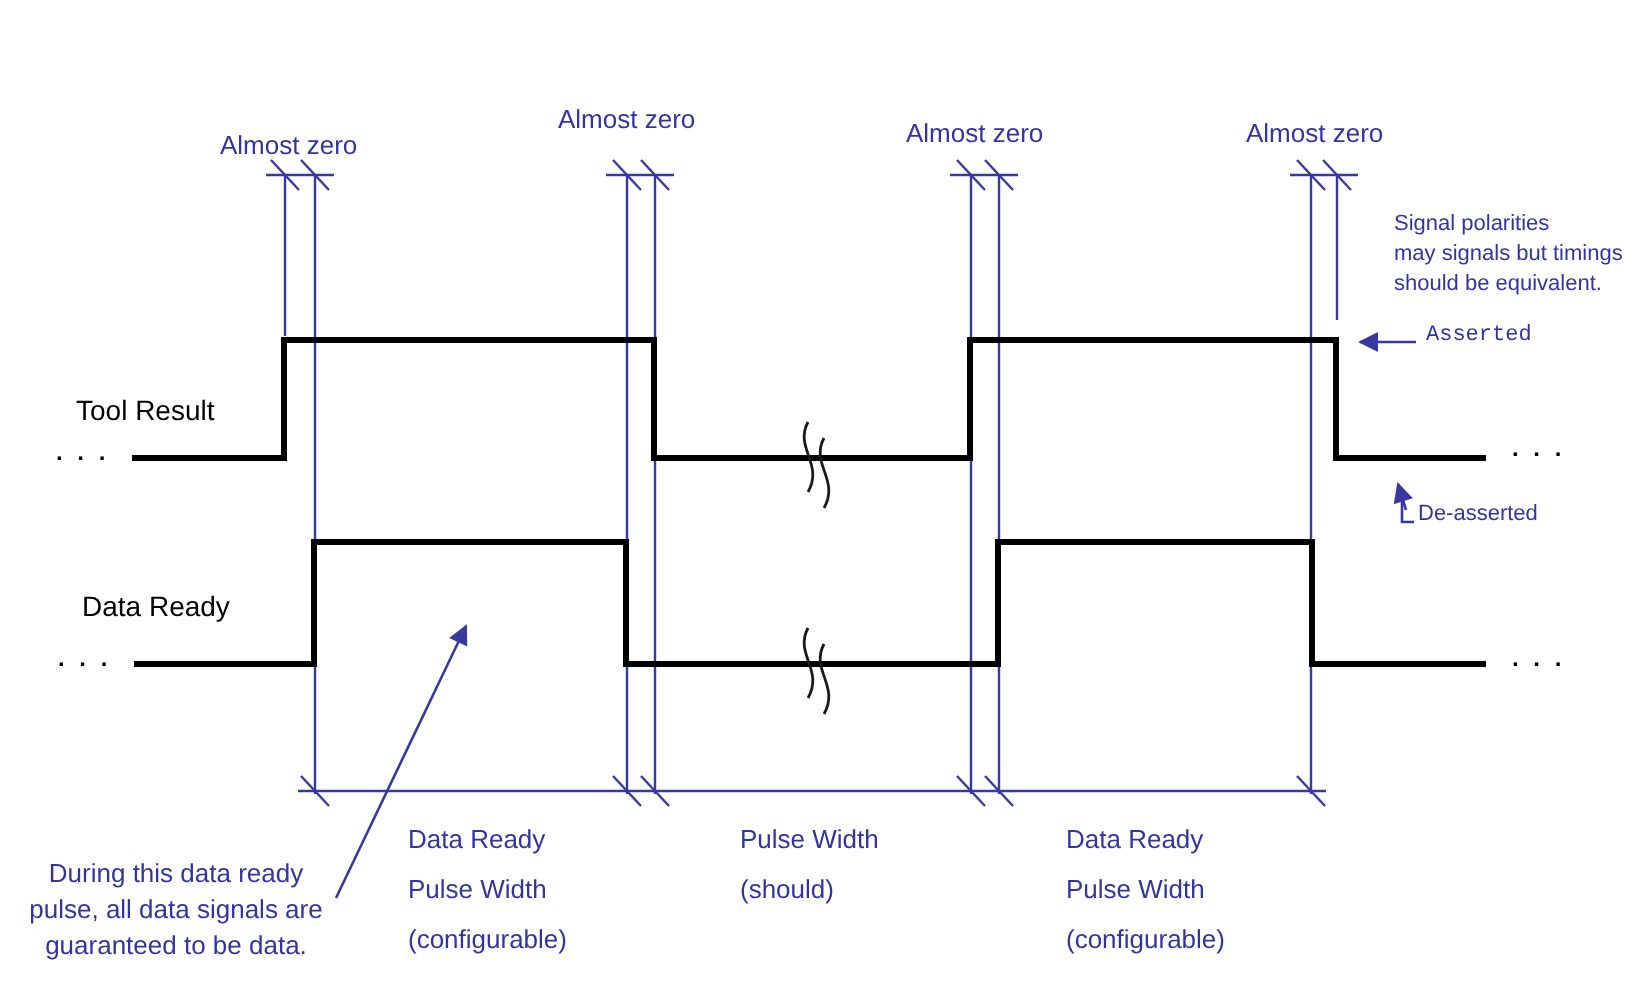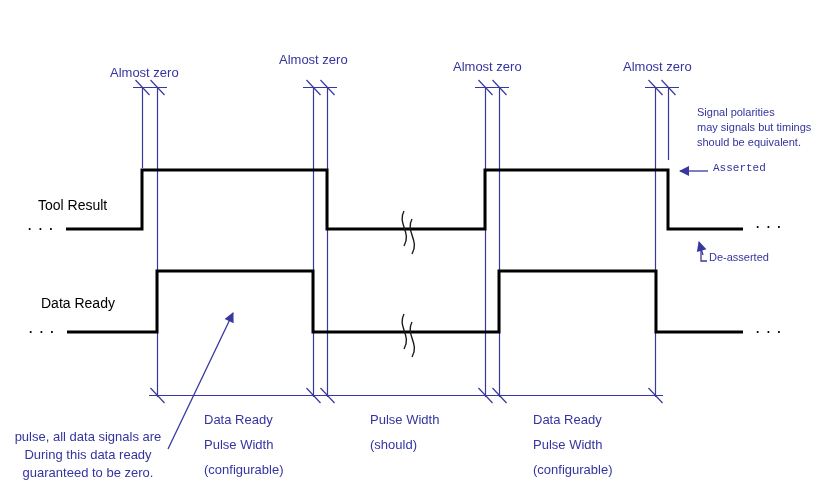--- a/index.html
+++ b/index.html
@@ -119,23 +119,23 @@
   <div class="lbl small-lbl note-block" style="left:697px;top:105px;">
     <span class="line">Signal polarities</span>
     <span class="line">may signals but timings</span>
     <span class="line">should be equivalent.</span>
   </div>
 
   <div class="lbl small-lbl" style="left:713px;top:161px;font-family:Liberation Mono, monospace;">Asserted</div>
   <div class="lbl small-lbl" style="left:709px;top:250px;text-align:right;">De-asserted</div>
 
   <div class="lbl during-note" style="left:0px;top:428px;">
+    <span class="line">During this data ready</span>
     <span class="line">pulse, all data signals are</span>
-    <span class="line">During this data ready</span>
-    <span class="line">guaranteed to be zero.</span>
+    <span class="line">guaranteed to be data.</span>
   </div>
 
   <div class="lbl dim-label" style="left:204px;top:407px;">
     <span class="line">Data Ready</span>
     <span class="line">Pulse Width</span>
     <span class="line">(configurable)</span>
   </div>
   <div class="lbl dim-label" style="left:370px;top:407px;">
     <span class="line">Pulse Width</span>
     <span class="line">(should)</span>

